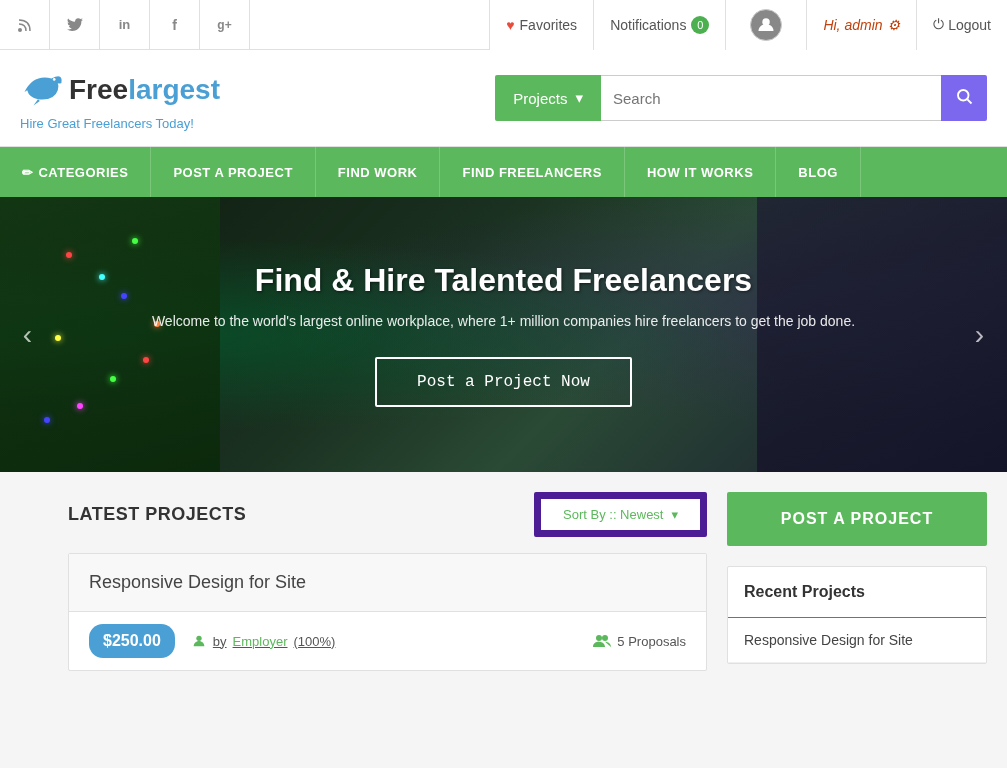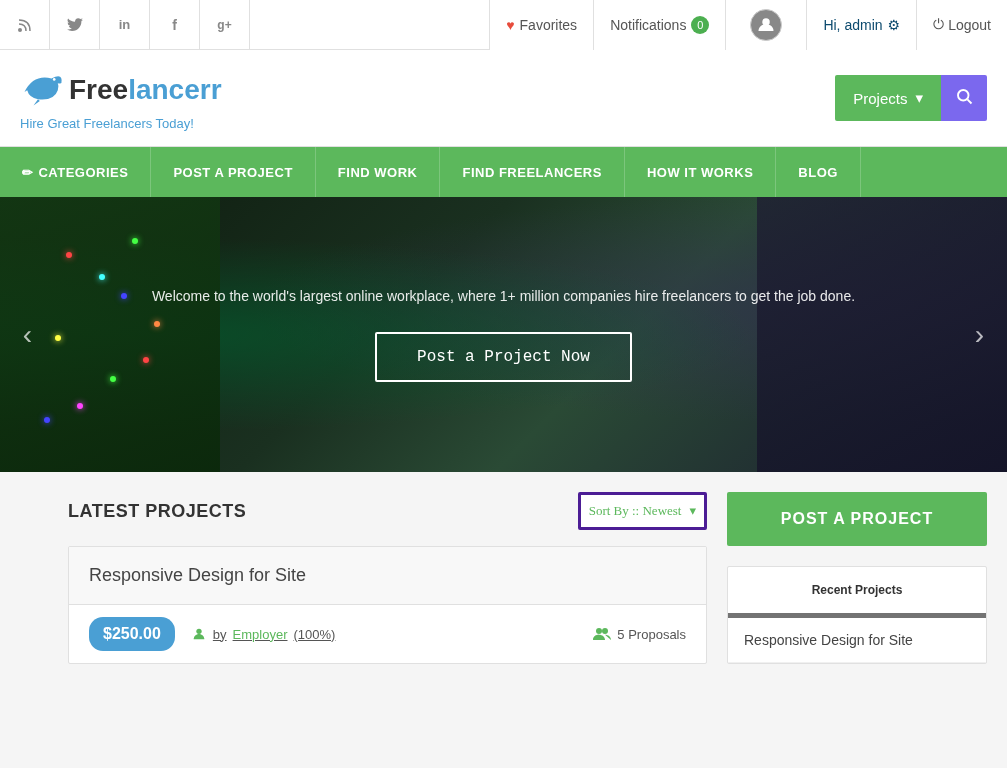--- a/index.html
+++ b/index.html
@@ -67,21 +67,21 @@
       border-radius: 50%;
       background: #888;
       display: flex;
       align-items: center;
       justify-content: center;
       color: white;
       font-size: 16px;
       margin: 0 8px;
       border: 1px solid #ccc;
     }
-    .hi-admin { color: #0c4a6e; }
+    .hi-admin { color: #c2410c; font-style: italic; }
     .logout-btn { color: #555; }
 
     
     .header {
       background: #fff;
       padding: 15px 20px;
       display: flex;
       align-items: center;
       border-bottom: 1px solid #e0e0e0;
     }
@@ -255,30 +255,29 @@
       margin-bottom: 16px;
     }
     .latest-title {
       font-size: 18px;
       font-weight: bold;
       color: #333;
       letter-spacing: 0.5px;
     }
     .sort-btn {
       background: white;
-      border: 3px solid #4c1d95;
+      border: 7px solid #4c1d95;
       color: #5cb85c;
-      padding: 8px 8px;
+      padding: 8px 22px;
       font-size: 13px;
       cursor: pointer;
       display: flex;
       align-items: center;
       gap: 8px;
       border-radius: 2px;
-      font-family: Liberation Serif, serif;
     }
 
     .project-card {
       background: white;
       border: 1px solid #e0e0e0;
       border-radius: 2px;
       overflow: hidden;
     }
     .project-card-title {
       background: #f8f8f8;
@@ -331,25 +330,24 @@
       letter-spacing: 1px;
       border: none;
       cursor: pointer;
       border-radius: 2px;
       margin-bottom: 20px;
     }
 
     .recent-projects-section { background: white; border: 1px solid #e0e0e0; border-radius: 2px; }
     .recent-title {
       padding: 16px;
-      font-size: 12px;
+      font-size: 16px;
       font-weight: bold;
       color: #333;
-      border-bottom: 5px solid #737373;
-      text-align: center;
+      border-bottom: 1px solid #737373;
     }
     .recent-project-item {
       padding: 14px 16px;
       border-bottom: 1px solid #f0f0f0;
       font-size: 14px;
       color: #444;
     }
 
     
     .bird-svg { width: 45px; height: 45px; }
@@ -408,30 +406,31 @@
     <div class="logo">
       <span style="margin-right:4px;">
         <svg class="bird-svg" viewBox="0 0 50 50" fill="none">
           <path d="M5 30 Q15 10 35 15 Q45 18 42 28 Q38 40 20 38 Q10 36 8 28 Z" fill="#4a9fd4"></path>
           <path d="M35 15 Q48 8 46 20 Q42 22 38 18 Z" fill="#4a9fd4"></path>
           <circle cx="38" cy="16" r="1.5" fill="white"></circle>
           <path d="M20 38 L15 45 L22 40 Z" fill="#4a9fd4"></path>
         </svg>
       </span>
       <span style="font-size:28px;font-weight:bold;color:#333;">
-        <span style="color:#333;">Free</span><span style="color:#4a9fd4;">lancerr</span>
+        <span style="color:#333;">Free</span><span style="color:#4a9fd4;">largest</span>
       </span>
     </div>
     <div class="tagline">Hire Great Freelancers Today!</div>
   </div>
   <div class="search-area">
     <button class="projects-btn">
       <span>Projects</span>
       <span>▾</span>
     </button>
+    <input class="search-input" type="text" placeholder="Search" style="">
     <button class="search-btn">
       <span>
         <svg width="18" height="18" viewBox="0 0 24 24" fill="none" stroke="white" stroke-width="2.5">
           <circle cx="11" cy="11" r="7"></circle>
           <line x1="16.5" y1="16.5" x2="22" y2="22"></line>
         </svg>
       </span>
     </button>
   </div>
 </div>
@@ -471,20 +470,21 @@
     <div class="light" style="background:#ff8844;top:45%;left:70%;box-shadow:0 0 6px #ff8844;"></div>
     <div class="light" style="background:#44ffff;top:28%;left:45%;box-shadow:0 0 6px #44ffff;"></div>
     <div class="light" style="background:#ff4444;top:58%;left:65%;box-shadow:0 0 6px #ff4444;"></div>
     <div class="light" style="background:#4444ff;top:80%;left:20%;box-shadow:0 0 6px #4444ff;"></div>
     <div class="light" style="background:#44ff44;top:15%;left:60%;box-shadow:0 0 6px #44ff44;"></div>
   </div>
 
   <div class="hero-right"></div>
   <div class="hero-arrow-left">‹</div>
   <div class="hero-content">
+    <h1 class="hero-title">Find &amp; Hire Talented Freelancers</h1>
     <p class="hero-subtitle">Welcome to the world's largest online workplace, where 1+ million companies hire freelancers to get the job done.</p>
     <button class="hero-cta">Post a Project Now</button>
   </div>
   <div class="hero-arrow-right">›</div>
 </div>
 
 <div class="main-content">
   <div class="left-col">
     <div class="latest-projects-header">
       <h2 class="latest-title">LATEST PROJECTS</h2>

